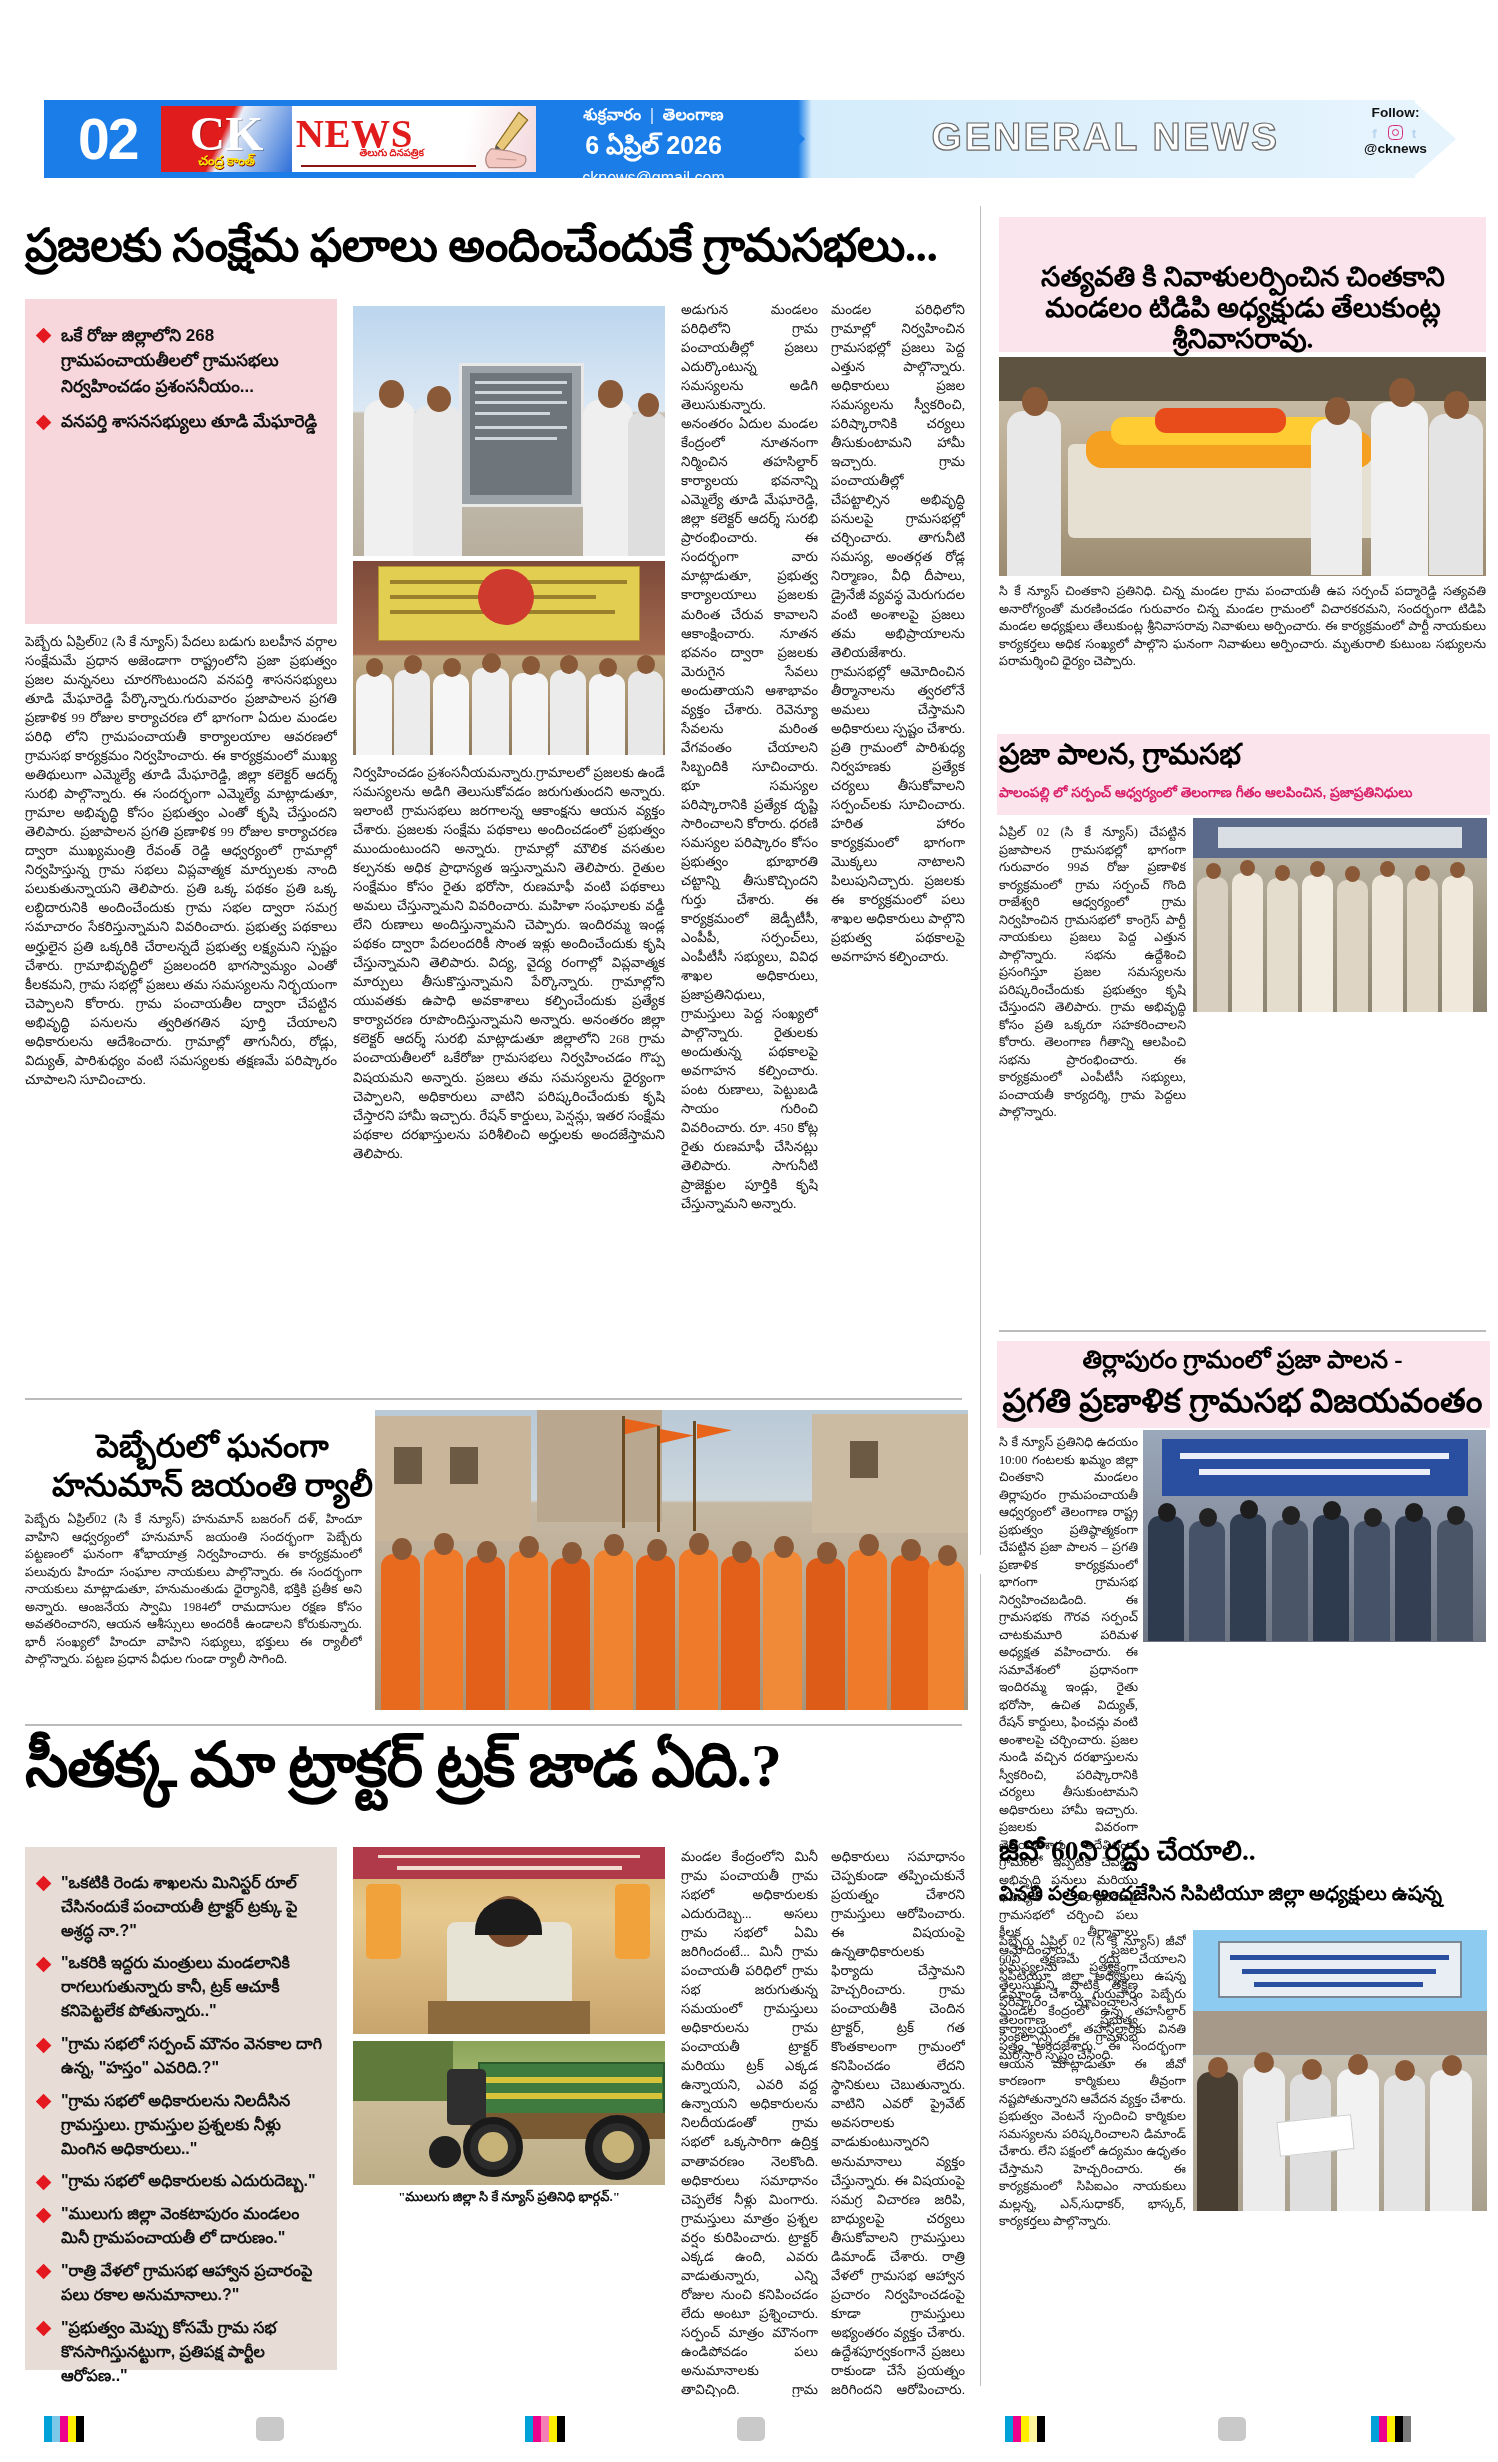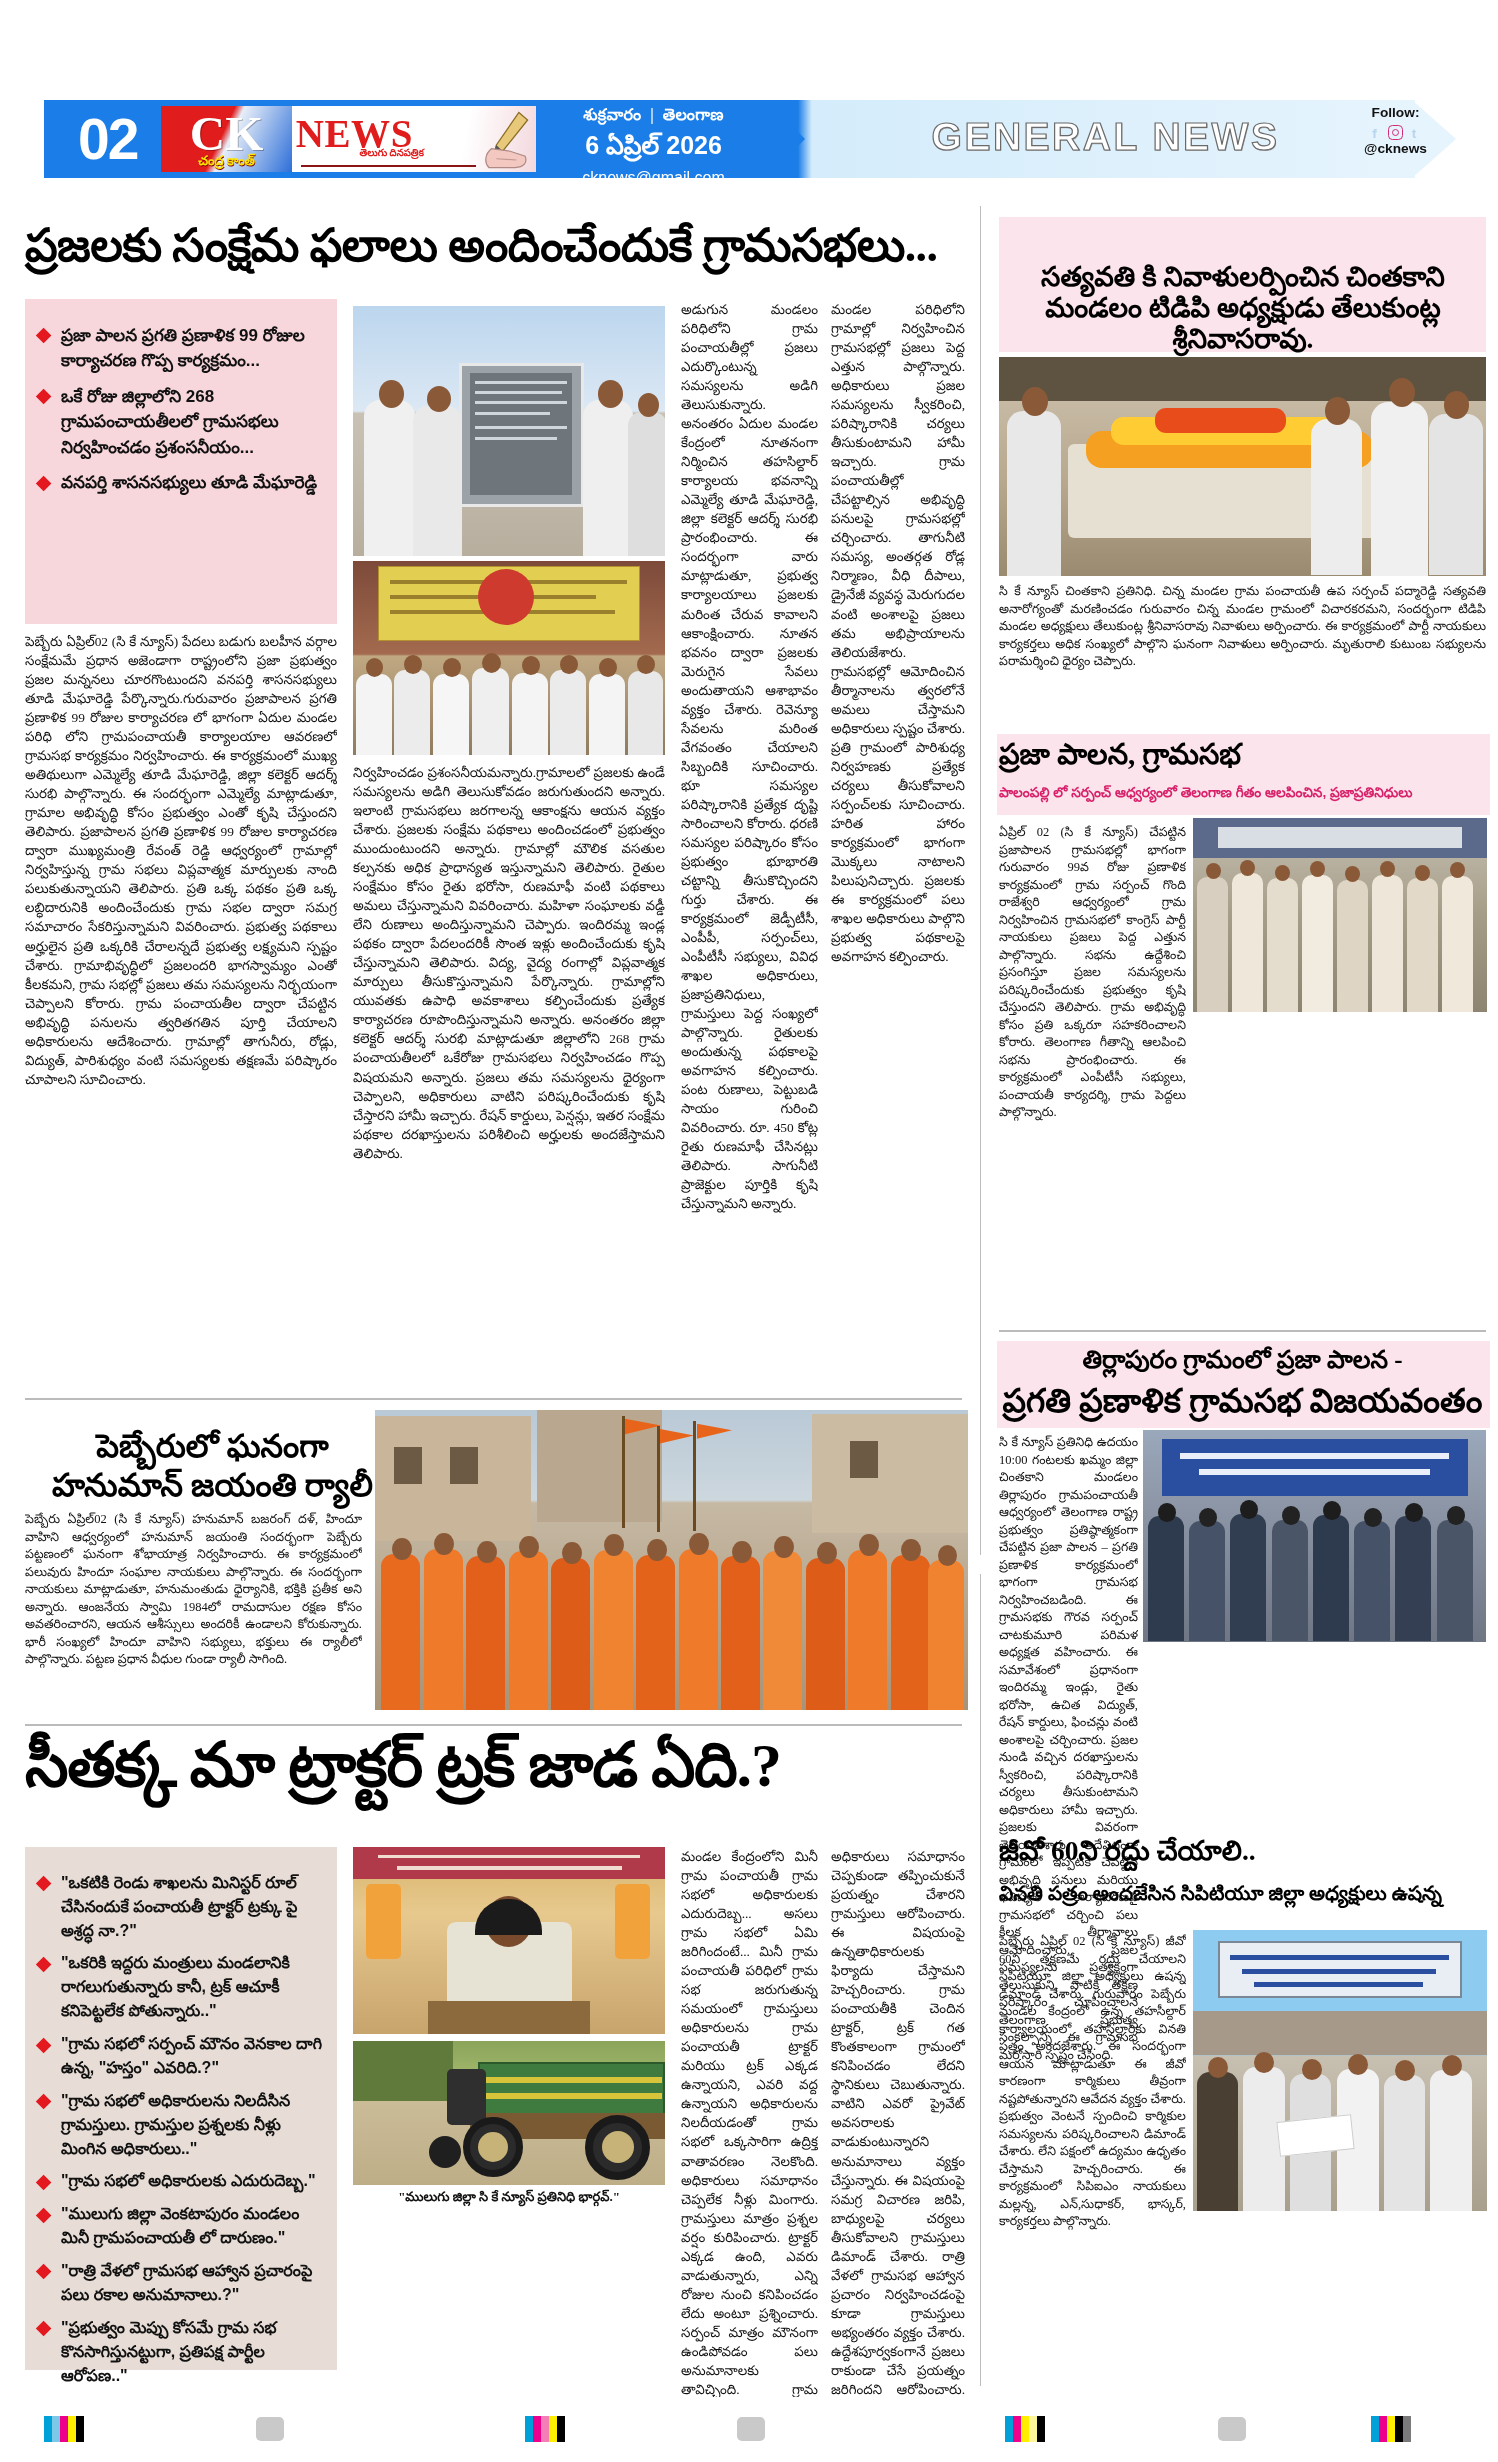--- a/index.html
+++ b/index.html
@@ -310,21 +310,20 @@
   </div>
 </div>
 
 <div class="col-rule" style="left:980px; top:206px; height:1349px;"></div>
 <div class="col-rule" style="left:980px; top:1574px; height:812px;"></div>
 
 <div class="hl-main h1" style="left:25px; top:220px; width:937px;">ప్రజలకు సంక్షేమ ఫలాలు అందించేందుకే గ్రామసభలు...</div>
 
 <div class="tint-pink" style="left:25px; top:299px; width:312px; height:325px;"></div>
 <ul class="bullets" style="left:25px; top:299px; width:312px;">
-  <li>ప్రజా పాలన ప్రగతి ప్రణాళిక 99 రోజుల కార్యాచరణ గొప్ప కార్యక్రమం...</li>
   <li>ఒకే రోజు జిల్లాలోని 268 గ్రామపంచాయతీలలో గ్రామసభలు నిర్వహించడం ప్రశంసనీయం...</li>
   <li>వనపర్తి శాసనసభ్యులు తూడి మేఘారెడ్డి</li>
 </ul>
 
 <div class="photo" style="left:353px; top:306px; width:312px; height:250px;">
   <div style="position:absolute;inset:0;background:linear-gradient(#bcd6ee,#dce8f4 42%,#c9c2b4 43%,#b7ae9e 100%);"></div>
   <div style="position:absolute;left:106px;top:57px;width:125px;height:144px;background:#9ba2a8;border:3.1px solid #e8e8e8;"></div>
   <div style="position:absolute;left:117px;top:67px;width:102px;height:122px;background:#6e757b;"></div>
   <div style="position:absolute;left:122px;top:75px;width:92px;height:2.5px;background:#cfd6dc;"></div>
   <div style="position:absolute;left:122px;top:85px;width:87px;height:2.5px;background:#cfd6dc;"></div>

